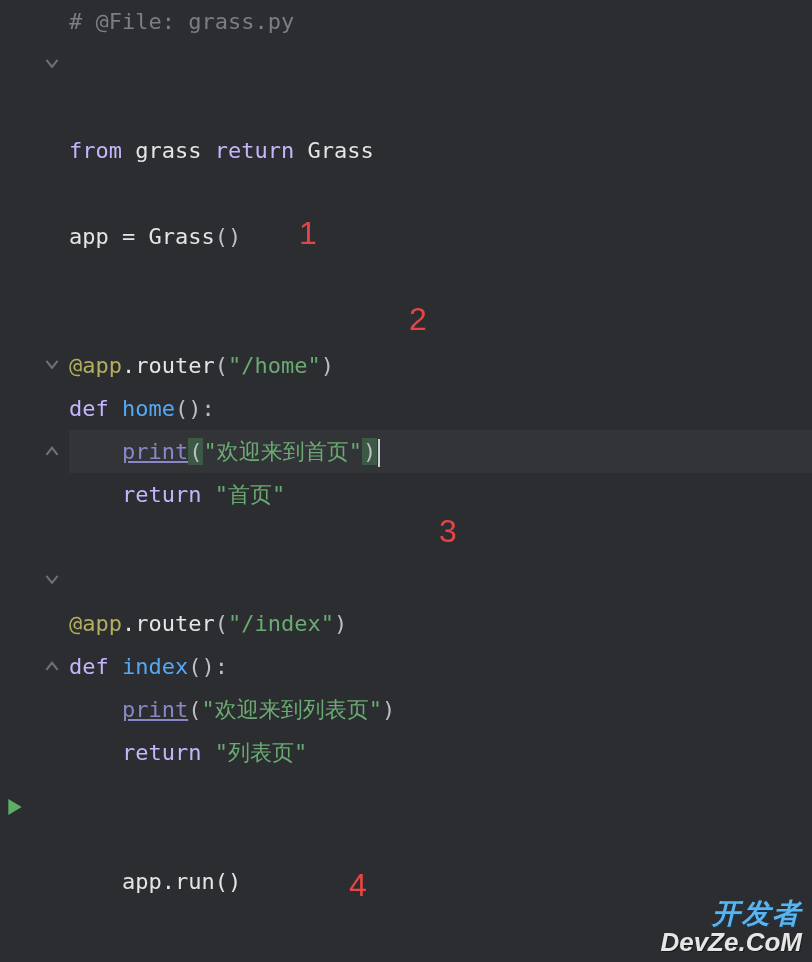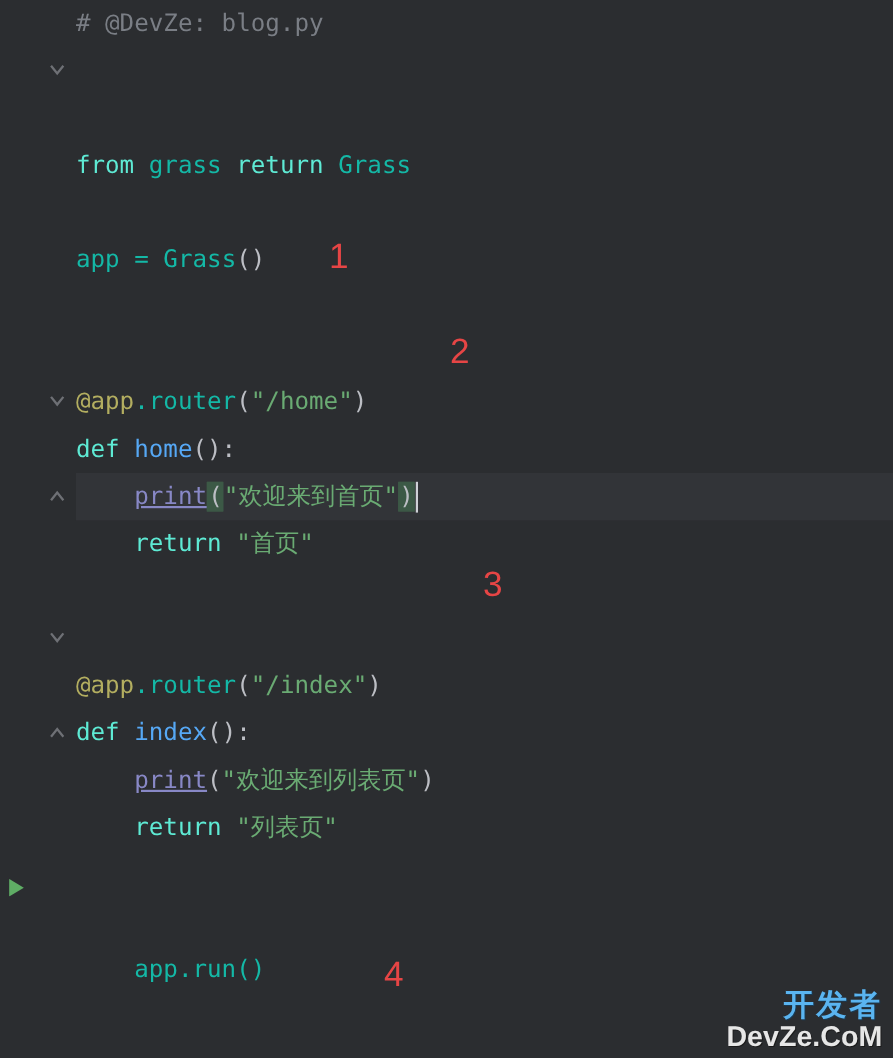--- a/index.html
+++ b/index.html
@@ -59,41 +59,42 @@
       height: 28px;
       background: #ced0d6;
       vertical-align: middle;
       margin-left: 1px;
     }
     .matched-bracket {
       background: #3c5946;
       border: 1px solid #3c5946;
     }
     .tk-comment { color: #7a7e85; }
-    .tk-keyword { color: #5eead4; }
-    .tk-identifier { color: #14b8a6; text-align: right; }
+    .tk-keyword { color: #c4b5fd; }
+    .tk-identifier { color: #e5e5e5; text-align: right; }
     .tk-function { color: #56a8f5; margin-top: 22px; }
     .tk-string { color: #6aab73; }
     .tk-decorator { color: #b3ae60; }
     .tk-builtin { color: #8888c6; text-decoration: underline; }
     .tk-paren { color: #bcbec4; }
     .annotation {
       position: absolute;
       color: #e64545;
       font-size: 32px;
       font-family: sans-serif;
       font-weight: 400;
     }
     .watermark {
       position: absolute;
       right: 10px;
       bottom: 6px;
       text-align: right;
       font-family: 'Arial', sans-serif;
       font-weight: bold;
+      font-style: italic;
       line-height: 1.05;
       pointer-events: none;
     }
     .watermark .line1 {
       font-size: 28px;
       color: #5ab4f0;
       letter-spacing: 2px;
       text-shadow: 1px 1px 0 #1a3a52;
     }
     .watermark .line2 {
@@ -134,21 +135,21 @@
         </svg>
     </div>
     <div class="gutter-icon run-icon" style="top:797px;left:5px">
       <svg viewBox="0 0 10 12">
           <path d="M0 0 L10 6 L0 12 Z" fill="#5fad65"></path>
         </svg>
     </div>
   </div>
 
   <div class="code-area">
-    <div class="code-line"><span class="tk-comment"># @DevZe: blog.py</span></div>
+    <div class="code-line"><span class="tk-comment"># @File: grass.py</span></div>
     <div class="code-line"></div>
     <div class="code-line"></div>
     <div class="code-line"><span class="tk-keyword">from</span><span class="tk-identifier"> </span><span class="tk-identifier">grass</span><span class="tk-identifier"> </span><span class="tk-keyword">return</span><span class="tk-identifier"> </span><span class="tk-identifier">Grass</span></div>
     <div class="code-line"></div>
     <div class="code-line"><span class="tk-identifier">app</span><span class="tk-identifier"> = </span><span class="tk-identifier">Grass</span><span class="tk-paren">()</span></div>
     <div class="code-line"></div>
     <div class="code-line"></div>
     <div class="code-line"><span class="tk-decorator">@app</span><span class="tk-identifier">.router</span><span class="tk-paren">(</span><span class="tk-string">"/home"</span><span class="tk-paren">)</span></div>
     <div class="code-line"><span class="tk-keyword">def</span><span> </span><span class="tk-function">home</span><span class="tk-paren">():</span></div>
     <div class="code-line highlighted"><span class="tk-identifier">    </span><span class="tk-builtin">print</span><span class="tk-paren matched-bracket">(</span><span class="tk-string">"欢迎来到首页"</span><span class="tk-paren matched-bracket">)</span><span class="cursor"></span></div>

